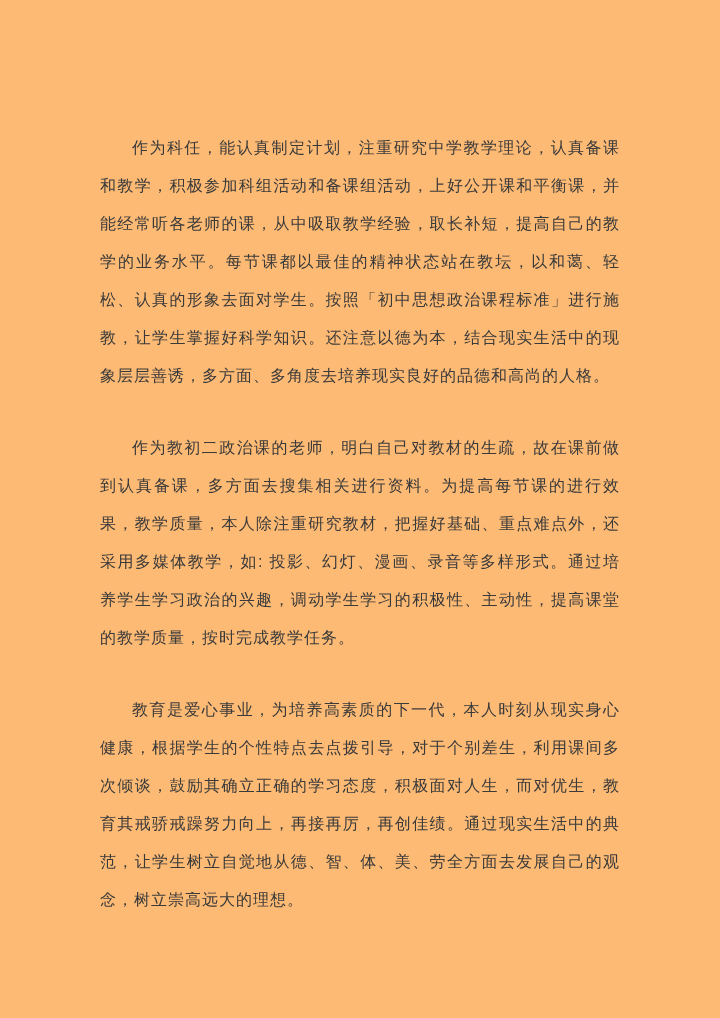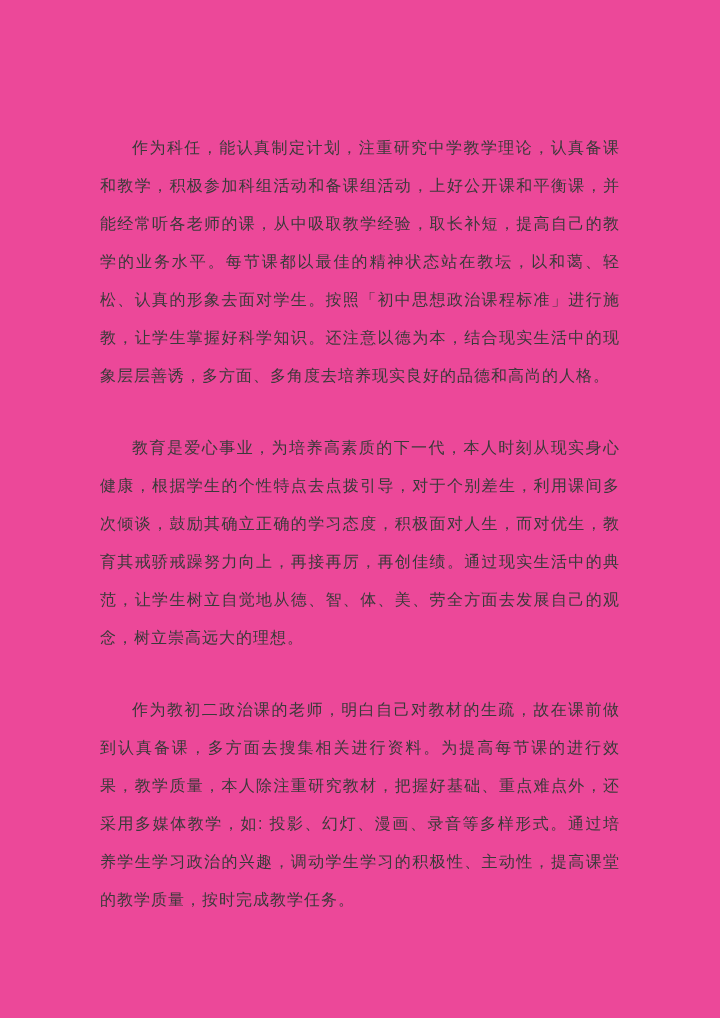--- a/index.html
+++ b/index.html
@@ -9,33 +9,33 @@
     background: #ffffff;
     overflow: hidden;
   }
   body {
     font-family: "Liberation Sans", "DejaVu Sans", sans-serif;
     color: #3a3a3a;
   }
   .page {
     width: 720px;
     height: 1018px;
-    background: #ec4899;
+    background: #fdba74;
     padding: 129px 100px 0 100px;
   }
   .para {
     font-size: 16px;
     line-height: 38px;
     letter-spacing: 1px;
     text-align: justify;
     text-indent: 2em;
     margin-bottom: 34px;
     word-break: break-all;
   }
 </style>
 </head>
 <body>
 
 <div class="page">
   <p class="para">作为科任，能认真制定计划，注重研究中学教学理论，认真备课和教学，积极参加科组活动和备课组活动，上好公开课和平衡课，并能经常听各老师的课，从中吸取教学经验，取长补短，提高自己的教学的业务水平。每节课都以最佳的精神状态站在教坛，以和蔼、轻松、认真的形象去面对学生。按照「初中思想政治课程标准」进行施教，让学生掌握好科学知识。还注意以德为本，结合现实生活中的现象层层善诱，多方面、多角度去培养现实良好的品德和高尚的人格。</p>
+  <p class="para">作为教初二政治课的老师，明白自己对教材的生疏，故在课前做到认真备课，多方面去搜集相关进行资料。为提高每节课的进行效果，教学质量，本人除注重研究教材，把握好基础、重点难点外，还采用多媒体教学，如: 投影、幻灯、漫画、录音等多样形式。通过培养学生学习政治的兴趣，调动学生学习的积极性、主动性，提高课堂的教学质量，按时完成教学任务。</p>
   <p class="para">教育是爱心事业，为培养高素质的下一代，本人时刻从现实身心健康，根据学生的个性特点去点拨引导，对于个别差生，利用课间多次倾谈，鼓励其确立正确的学习态度，积极面对人生，而对优生，教育其戒骄戒躁努力向上，再接再厉，再创佳绩。通过现实生活中的典范，让学生树立自觉地从德、智、体、美、劳全方面去发展自己的观念，树立崇高远大的理想。</p>
-  <p class="para">作为教初二政治课的老师，明白自己对教材的生疏，故在课前做到认真备课，多方面去搜集相关进行资料。为提高每节课的进行效果，教学质量，本人除注重研究教材，把握好基础、重点难点外，还采用多媒体教学，如: 投影、幻灯、漫画、录音等多样形式。通过培养学生学习政治的兴趣，调动学生学习的积极性、主动性，提高课堂的教学质量，按时完成教学任务。</p>
 </div>
 
 </body></html>

